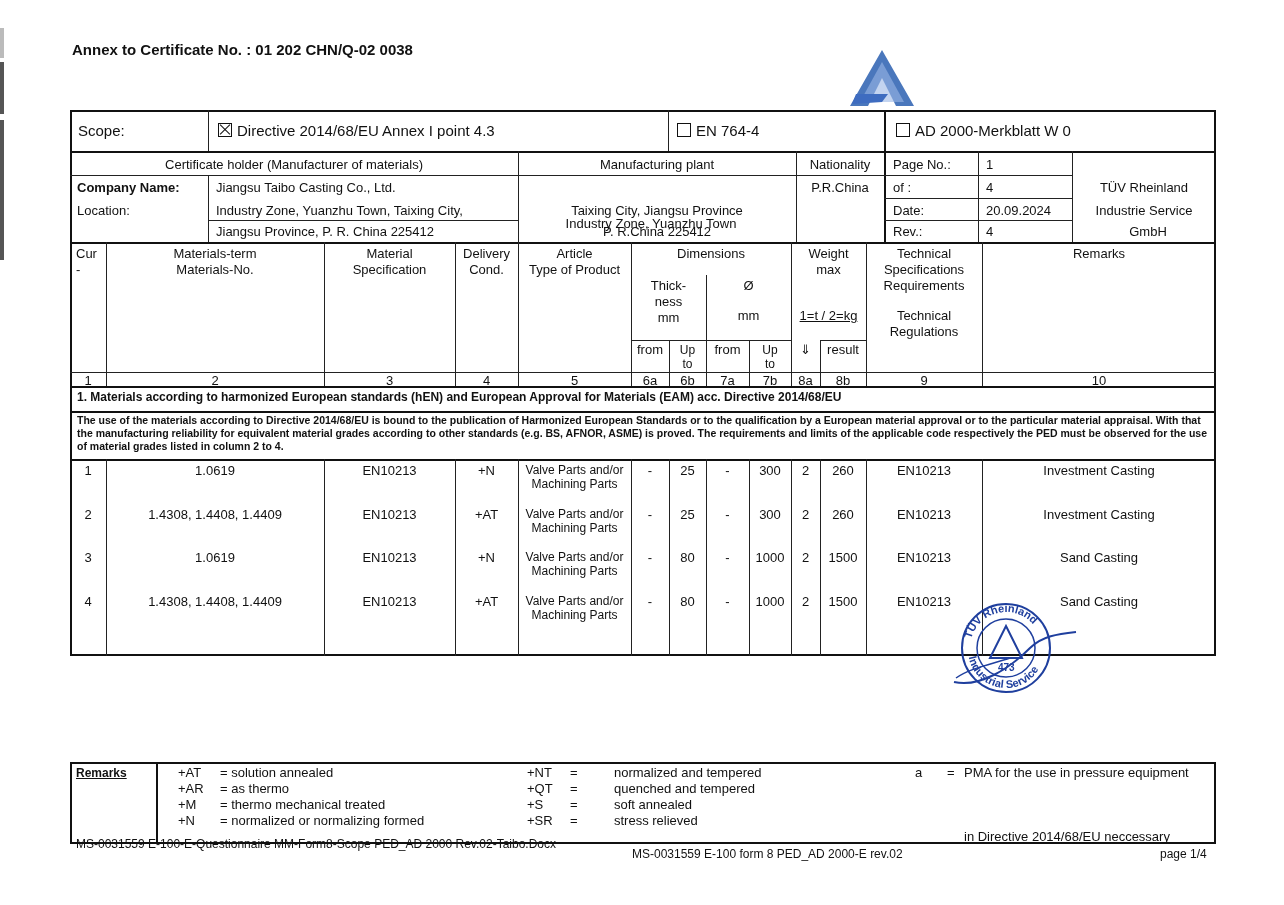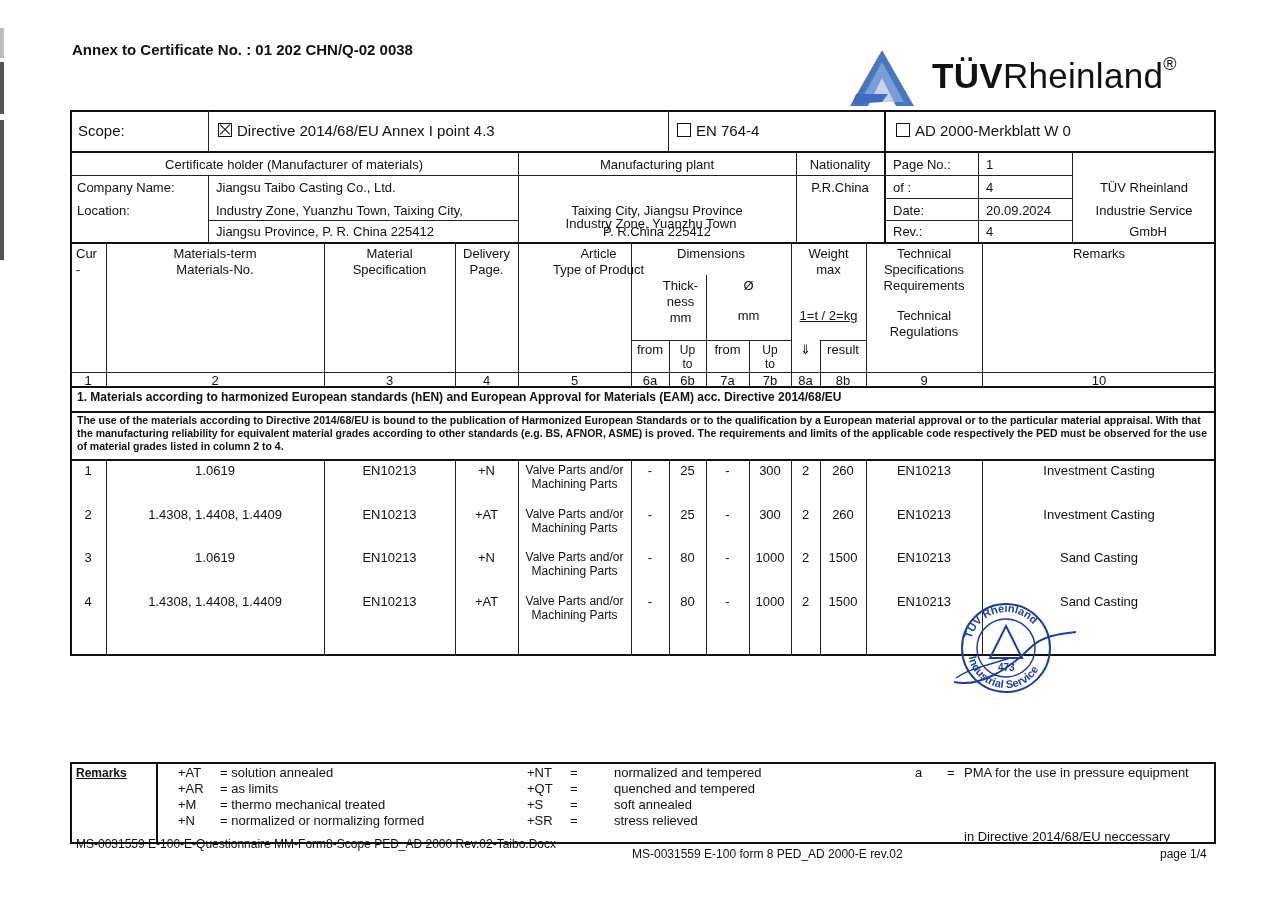--- a/index.html
+++ b/index.html
@@ -36,42 +36,41 @@
 <div class="edge" style="top:120px;height:140px;"></div>
 
 <div class="abs title">Annex to Certificate No. : 01 202 CHN/Q-02 0038</div>
 
 <div class="abs logo">
   <svg width="70" height="60" viewBox="0 0 70 60" style="position:absolute;left:0;top:0;">
     <polygon points="34,2 66,58 48,58 34,30 20,58 2,58" fill="#2a5fb0" opacity="0.85"></polygon>
     <polygon points="34,14 56,54 12,54" fill="#9bb8e6" opacity="0.6"></polygon>
     <polygon points="8,46 40,46 34,54 4,56" fill="#3e6cc0"></polygon>
   </svg>
-  <div class="logo-text"><b>TÜV</b><span>Rheinland</span><sup>®</sup></div>
 </div>
 
 <div class="box" style="left:70px;top:110px;width:1146px;height:546px;"></div>
 
 <div class="hl2" style="left:70px;top:151px;width:1146px;"></div>
 <div class="vl" style="left:208px;top:110px;height:41px;"></div>
 <div class="vl" style="left:668px;top:110px;height:41px;"></div>
 <div class="vl2" style="left:884px;top:110px;height:132px;"></div>
 <div class="t scope" style="left:78px;top:122px;">Scope:</div>
 <div class="t scope" style="left:218px;top:122px;"><span class="cb x"></span><span>Directive 2014/68/EU Annex I point 4.3</span></div>
 <div class="t scope" style="left:677px;top:122px;"><span class="cb"></span><span>EN 764-4</span></div>
 <div class="t scope" style="left:896px;top:122px;"><span class="cb"></span><span>AD 2000-Merkblatt W 0</span></div>
 
 <div class="hl" style="left:70px;top:175px;width:814px;"></div>
 <div class="vl" style="left:518px;top:151px;height:91px;"></div>
 <div class="vl" style="left:796px;top:151px;height:91px;"></div>
 <div class="vl" style="left:208px;top:175px;height:67px;"></div>
 <div class="t c" style="left:70px;top:157px;width:448px;">Certificate holder (Manufacturer of materials)</div>
 <div class="t c" style="left:518px;top:157px;width:278px;">Manufacturing plant</div>
 <div class="t c" style="left:796px;top:157px;width:88px;">Nationality</div>
-<div class="t" style="left:77px;top:180px;">Company Name:</div>
+<div class="t" style="left:77px;top:180px;font-weight:bold;">Company Name:</div>
 <div class="t" style="left:216px;top:180px;">Jiangsu Taibo Casting Co., Ltd.</div>
 <div class="t" style="left:77px;top:203px;">Location:</div>
 <div class="t" style="left:216px;top:203px;">Industry Zone, Yuanzhu Town, Taixing City,</div>
 <div class="hl" style="left:208px;top:220px;width:310px;"></div>
 <div class="t" style="left:216px;top:224px;">Jiangsu Province, P. R. China  225412</div>
 <div class="t c" style="left:512px;top:180px;width:278px;margin-top:36px;">Industry Zone, Yuanzhu Town</div>
 <div class="t c" style="left:518px;top:203px;width:278px;">Taixing City,  Jiangsu Province</div>
 <div class="t c" style="left:518px;top:224px;width:278px;">P. R.China 225412</div>
 <div class="t c" style="left:796px;top:180px;width:88px;">P.R.China</div>
 
@@ -116,28 +115,28 @@
 <div class="t c" style="left:106px;top:246px;width:218px;">
     <div>Materials-term</div>
     <div>Materials-No.</div>
   </div>
 <div class="t c" style="left:324px;top:246px;width:131px;">
     <div>Material</div>
     <div>Specification</div>
   </div>
 <div class="t c" style="left:455px;top:246px;width:63px;">
     <div>Delivery</div>
-    <div>Page.</div>
-  </div>
-<div class="t c" style="left:518px;top:246px;width:113px;padding-left:24px;">
+    <div>Cond.</div>
+  </div>
+<div class="t c" style="left:518px;top:246px;width:113px;">
     <div>Article</div>
     <div>Type of Product</div>
   </div>
 <div class="t c" style="left:631px;top:246px;width:160px;">Dimensions</div>
-<div class="t c" style="left:631px;top:278px;width:75px;padding-left:12px;">
+<div class="t c" style="left:631px;top:278px;width:75px;">
     <div>Thick-</div>
     <div>ness</div>
     <div>mm</div>
   </div>
 <div class="t c" style="left:706px;top:278px;width:85px;">
     <div>Ø</div>
     <div style="margin-top:14px;">mm</div>
   </div>
 <div class="t c" style="left:631px;top:342px;width:38px;">from</div>
 <div class="t c sm" style="left:669px;top:343px;width:37px;">
@@ -289,21 +288,21 @@
 </div>
 
 <div class="box" style="left:70px;top:762px;width:1146px;height:82px;"></div>
 <div class="vl2" style="left:156px;top:762px;height:82px;"></div>
 <div class="t" style="left:76px;top:765px;font-weight:bold;text-decoration:underline;font-size:12px;">Remarks</div>
 
 <div>
   <div class="t" style="left:178px;top:765px;">+AT</div>
     <div class="t" style="left:220px;top:765px;">= solution annealed</div>
   <div class="t" style="left:178px;top:781px;">+AR</div>
-    <div class="t" style="left:220px;top:781px;">= as limits</div>
+    <div class="t" style="left:220px;top:781px;">= as thermo</div>
   <div class="t" style="left:178px;top:797px;">+M</div>
     <div class="t" style="left:220px;top:797px;">= thermo mechanical treated</div>
   <div class="t" style="left:178px;top:813px;">+N</div>
     <div class="t" style="left:220px;top:813px;">= normalized or normalizing formed</div>
 </div>
 <div>
   <div class="t" style="left:527px;top:765px;">+NT</div>
     <div class="t" style="left:570px;top:765px;">=</div>
     <div class="t" style="left:614px;top:765px;">normalized and tempered</div>
   <div class="t" style="left:527px;top:781px;">+QT</div>

